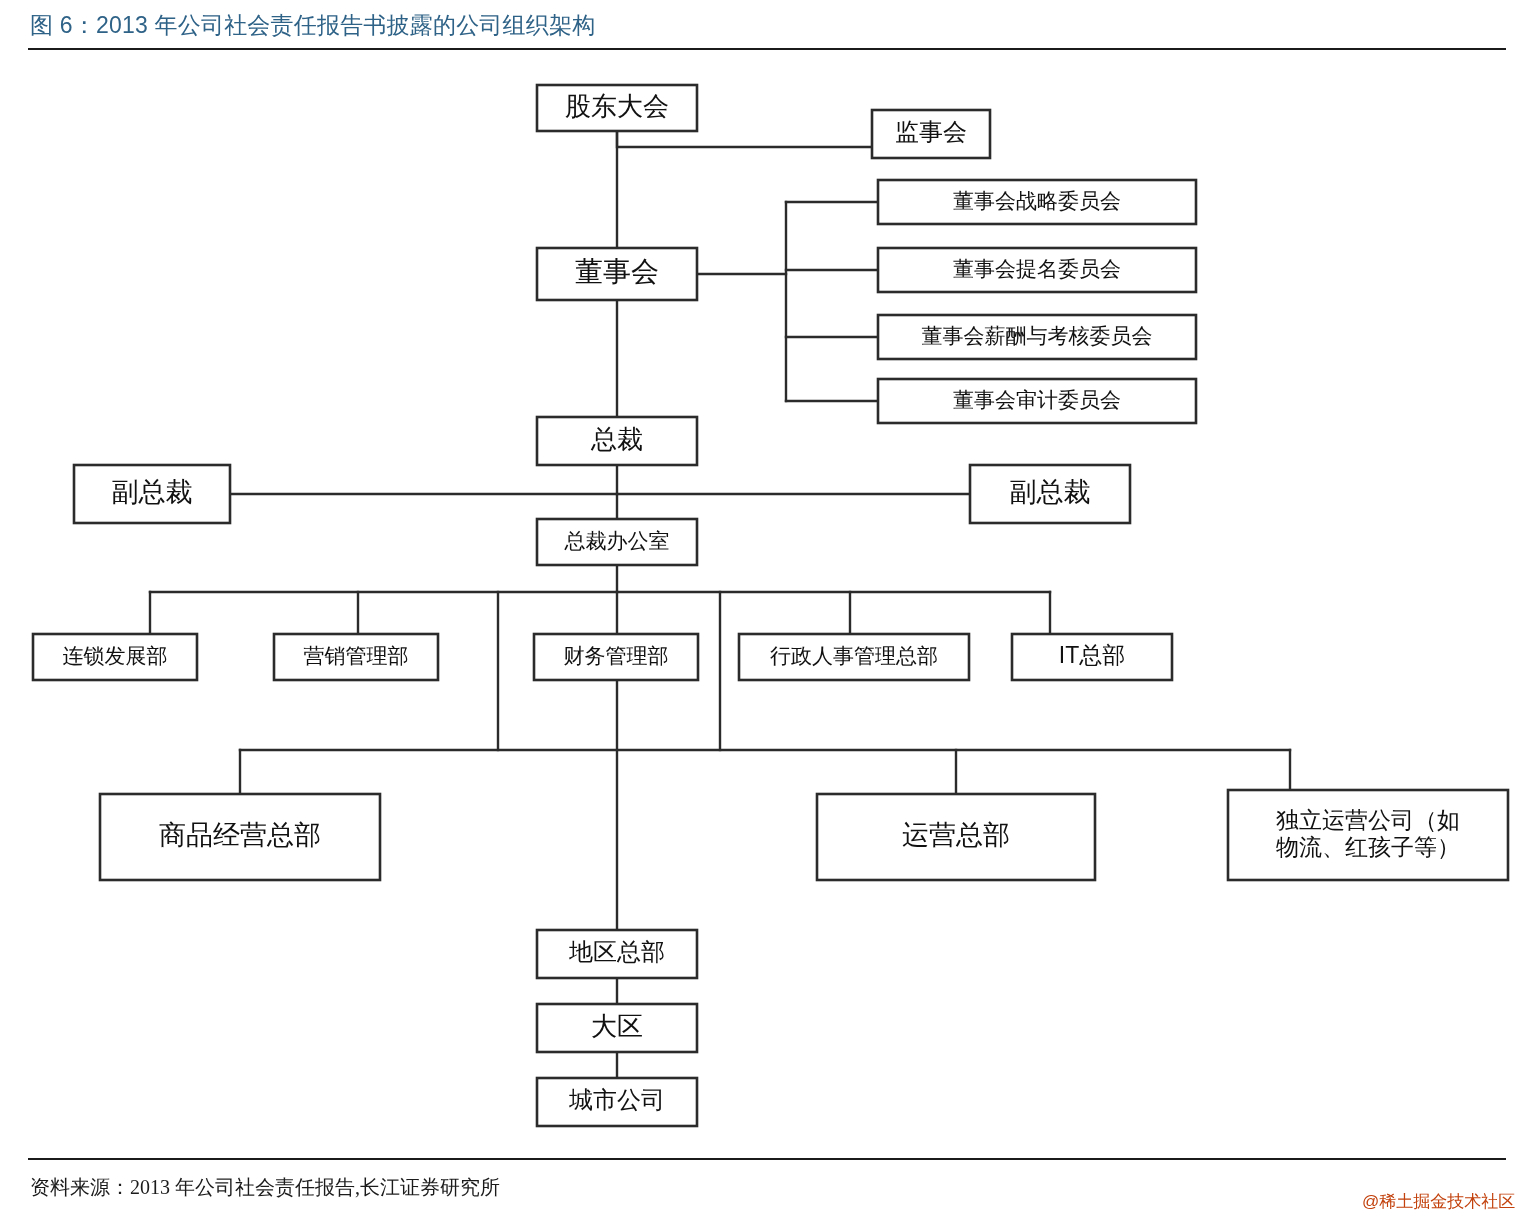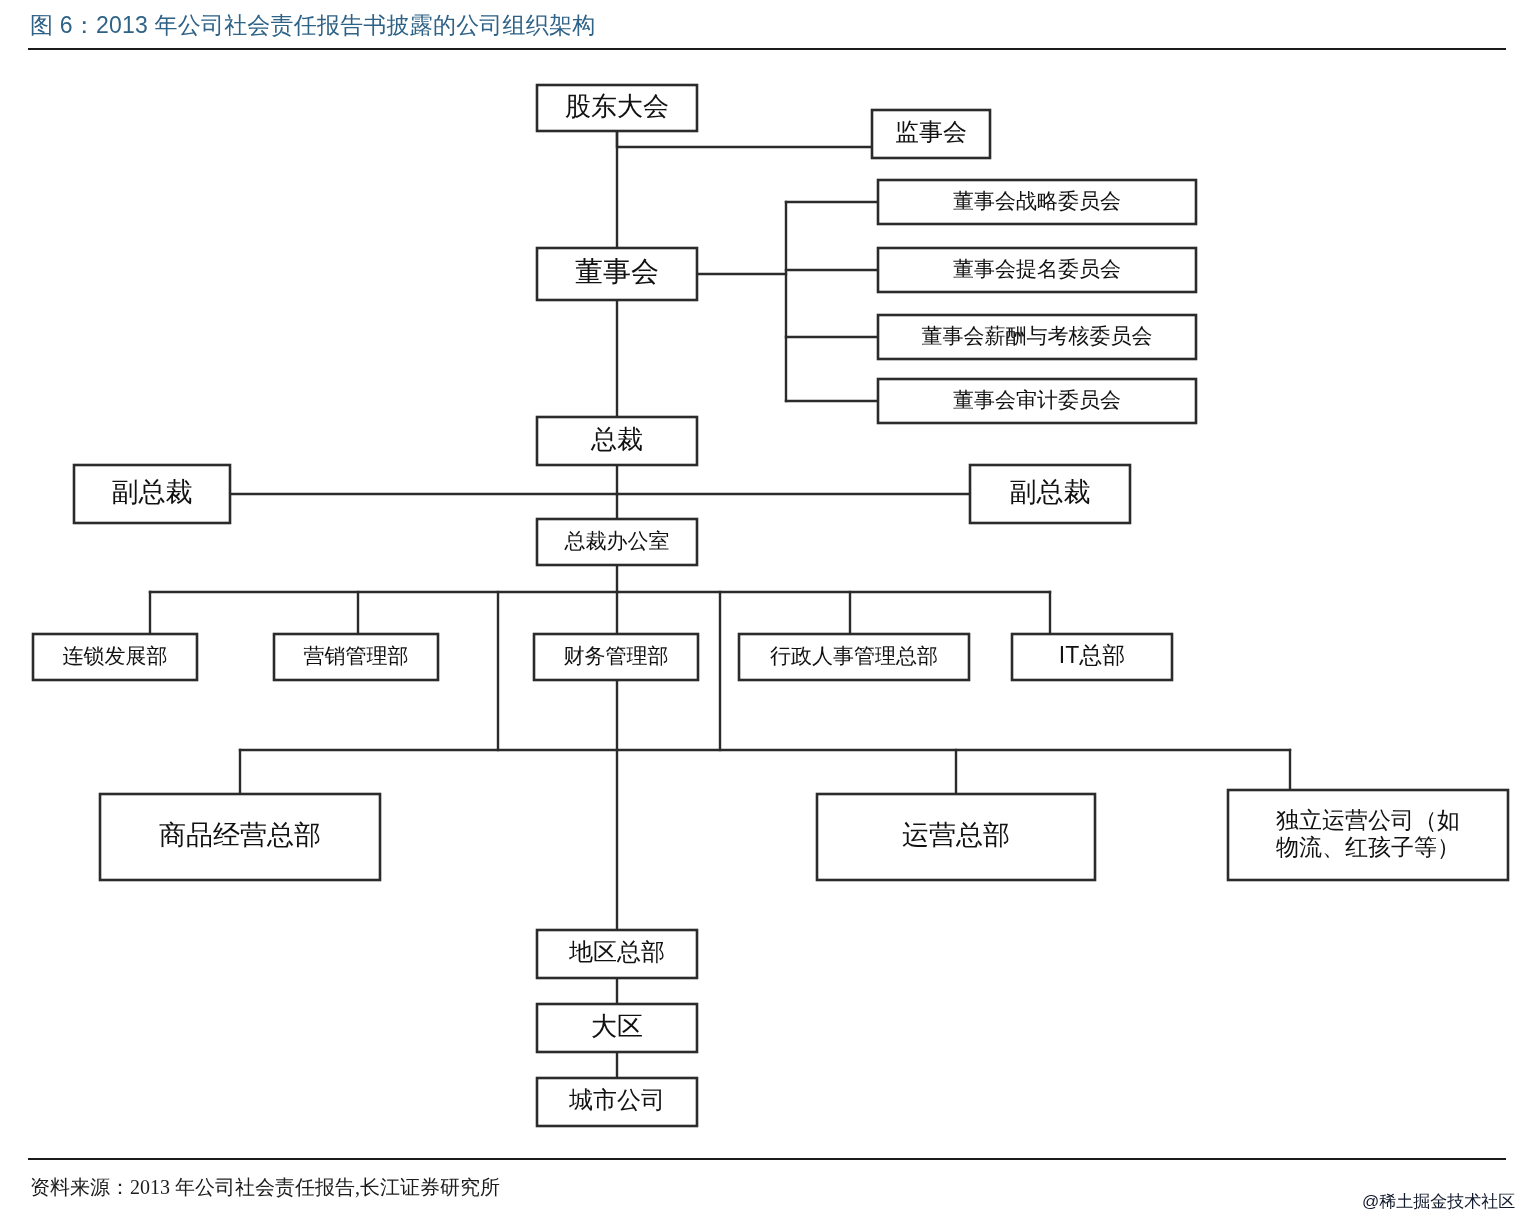--- a/index.html
+++ b/index.html
@@ -53,21 +53,21 @@
     font-size: 20px;
     color: #1b1b1b;
     white-space: nowrap;
     font-family: Liberation Serif, serif;
   }
   .watermark {
     position: absolute;
     left: 1362px;
     top: 1190px;
     font-size: 17px;
-    color: #0f172a;
+    color: #c2410c;
     white-space: nowrap;
   }
   svg#chart {
     position: absolute;
     left: 0;
     top: 56px;
     width: 1532px;
     height: 1098px;
   }
   svg#chart .conn {

